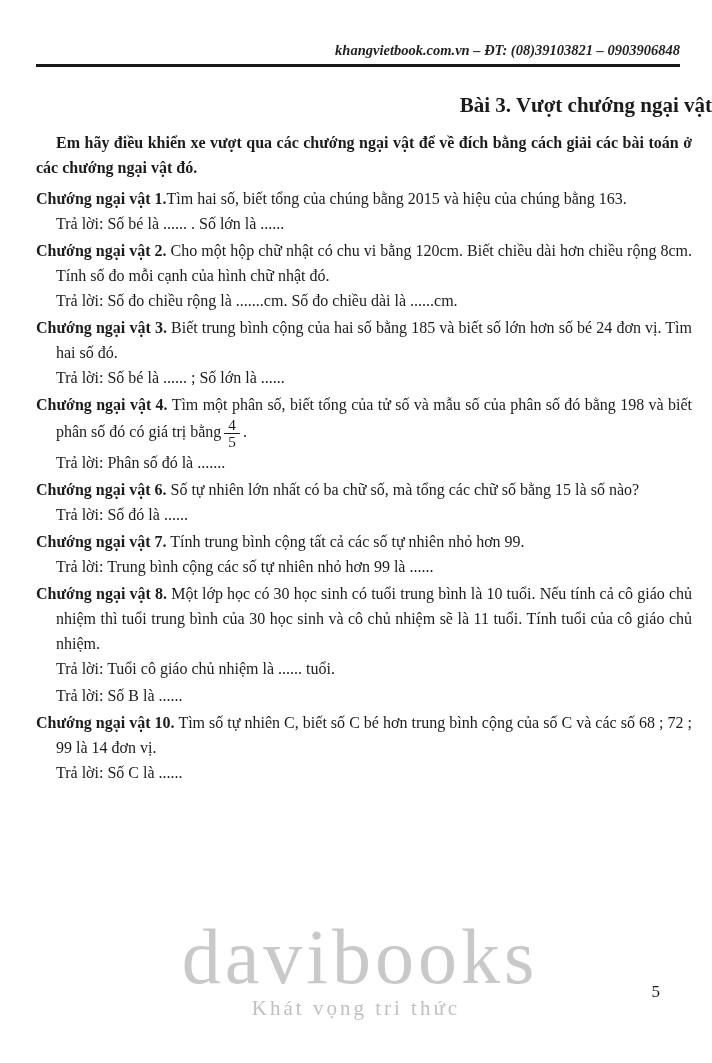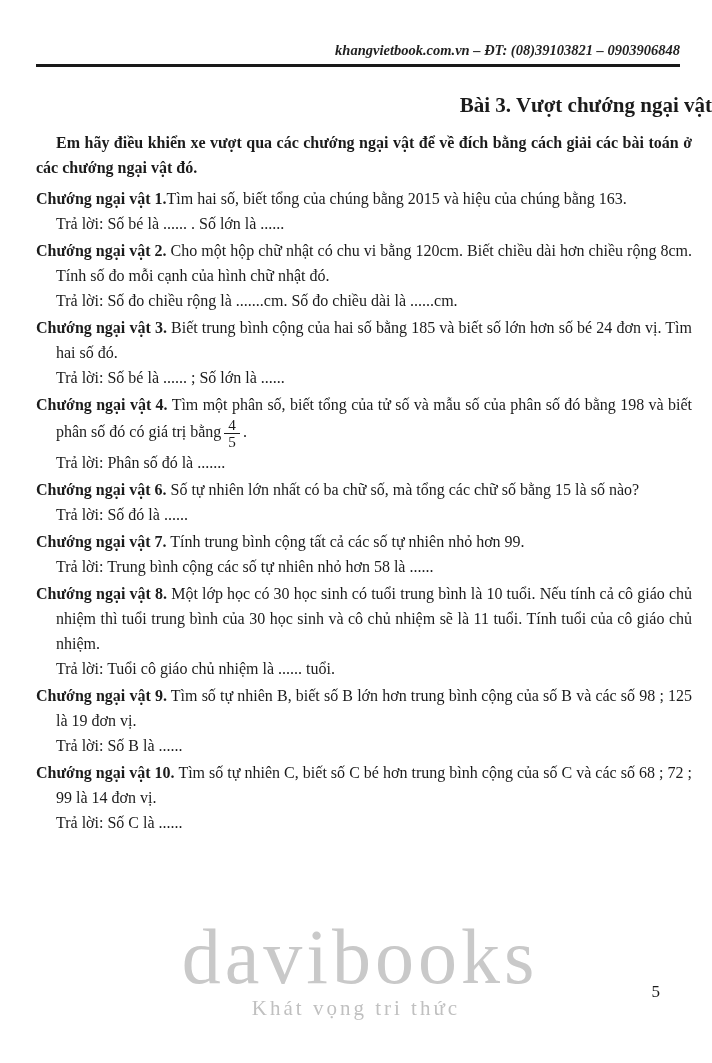--- a/index.html
+++ b/index.html
@@ -130,30 +130,29 @@
     </div>
 
 
     <div class="problem">
       <p class="problem-text"><span class="problem-label">Chướng ngại vật 6.</span><span> Số tự nhiên lớn nhất có ba chữ số, mà tổng các chữ số bằng 15 là số nào?</span></p>
       <p class="answer">Trả lời: Số đó là ......</p>
     </div>
 
     <div class="problem">
       <p class="problem-text"><span class="problem-label">Chướng ngại vật 7.</span><span> Tính trung bình cộng tất cả các số tự nhiên nhỏ hơn 99.</span></p>
-      <p class="answer">Trả lời: Trung bình cộng các số tự nhiên nhỏ hơn 58 là ......</p>
+      <p class="answer">Trả lời: Trung bình cộng các số tự nhiên nhỏ hơn 99 là ......</p>
     </div>
 
     <div class="problem">
       <p class="problem-text"><span class="problem-label">Chướng ngại vật 8.</span><span> Một lớp học có 30 học sinh có tuổi trung bình là 10 tuổi. Nếu tính cả cô giáo chủ nhiệm thì tuổi trung bình của 30 học sinh và cô chủ nhiệm sẽ là 11 tuổi. Tính tuổi của cô giáo chủ nhiệm.</span></p>
       <p class="answer">Trả lời: Tuổi cô giáo chủ nhiệm là ...... tuổi.</p>
     </div>
 
     <div class="problem">
-      <p class="problem-text"><span class="problem-label">Chướng ngại vật 9.</span><span> Tìm số tự nhiên B, biết số B lớn hơn trung bình cộng của số B và các số  98 ; 125 là 19 đơn vị.</span></p>
       <p class="answer">Trả lời: Số B là ......</p>
     </div>
 
     <div class="problem">
       <p class="problem-text"><span class="problem-label">Chướng ngại vật 10.</span><span> Tìm số tự nhiên C, biết số C bé hơn trung bình cộng của số C và các số 68 ; 72 ; 99 là 14 đơn vị.</span></p>
       <p class="answer">Trả lời: Số C là ......</p>
     </div>
 
   </div>
 

